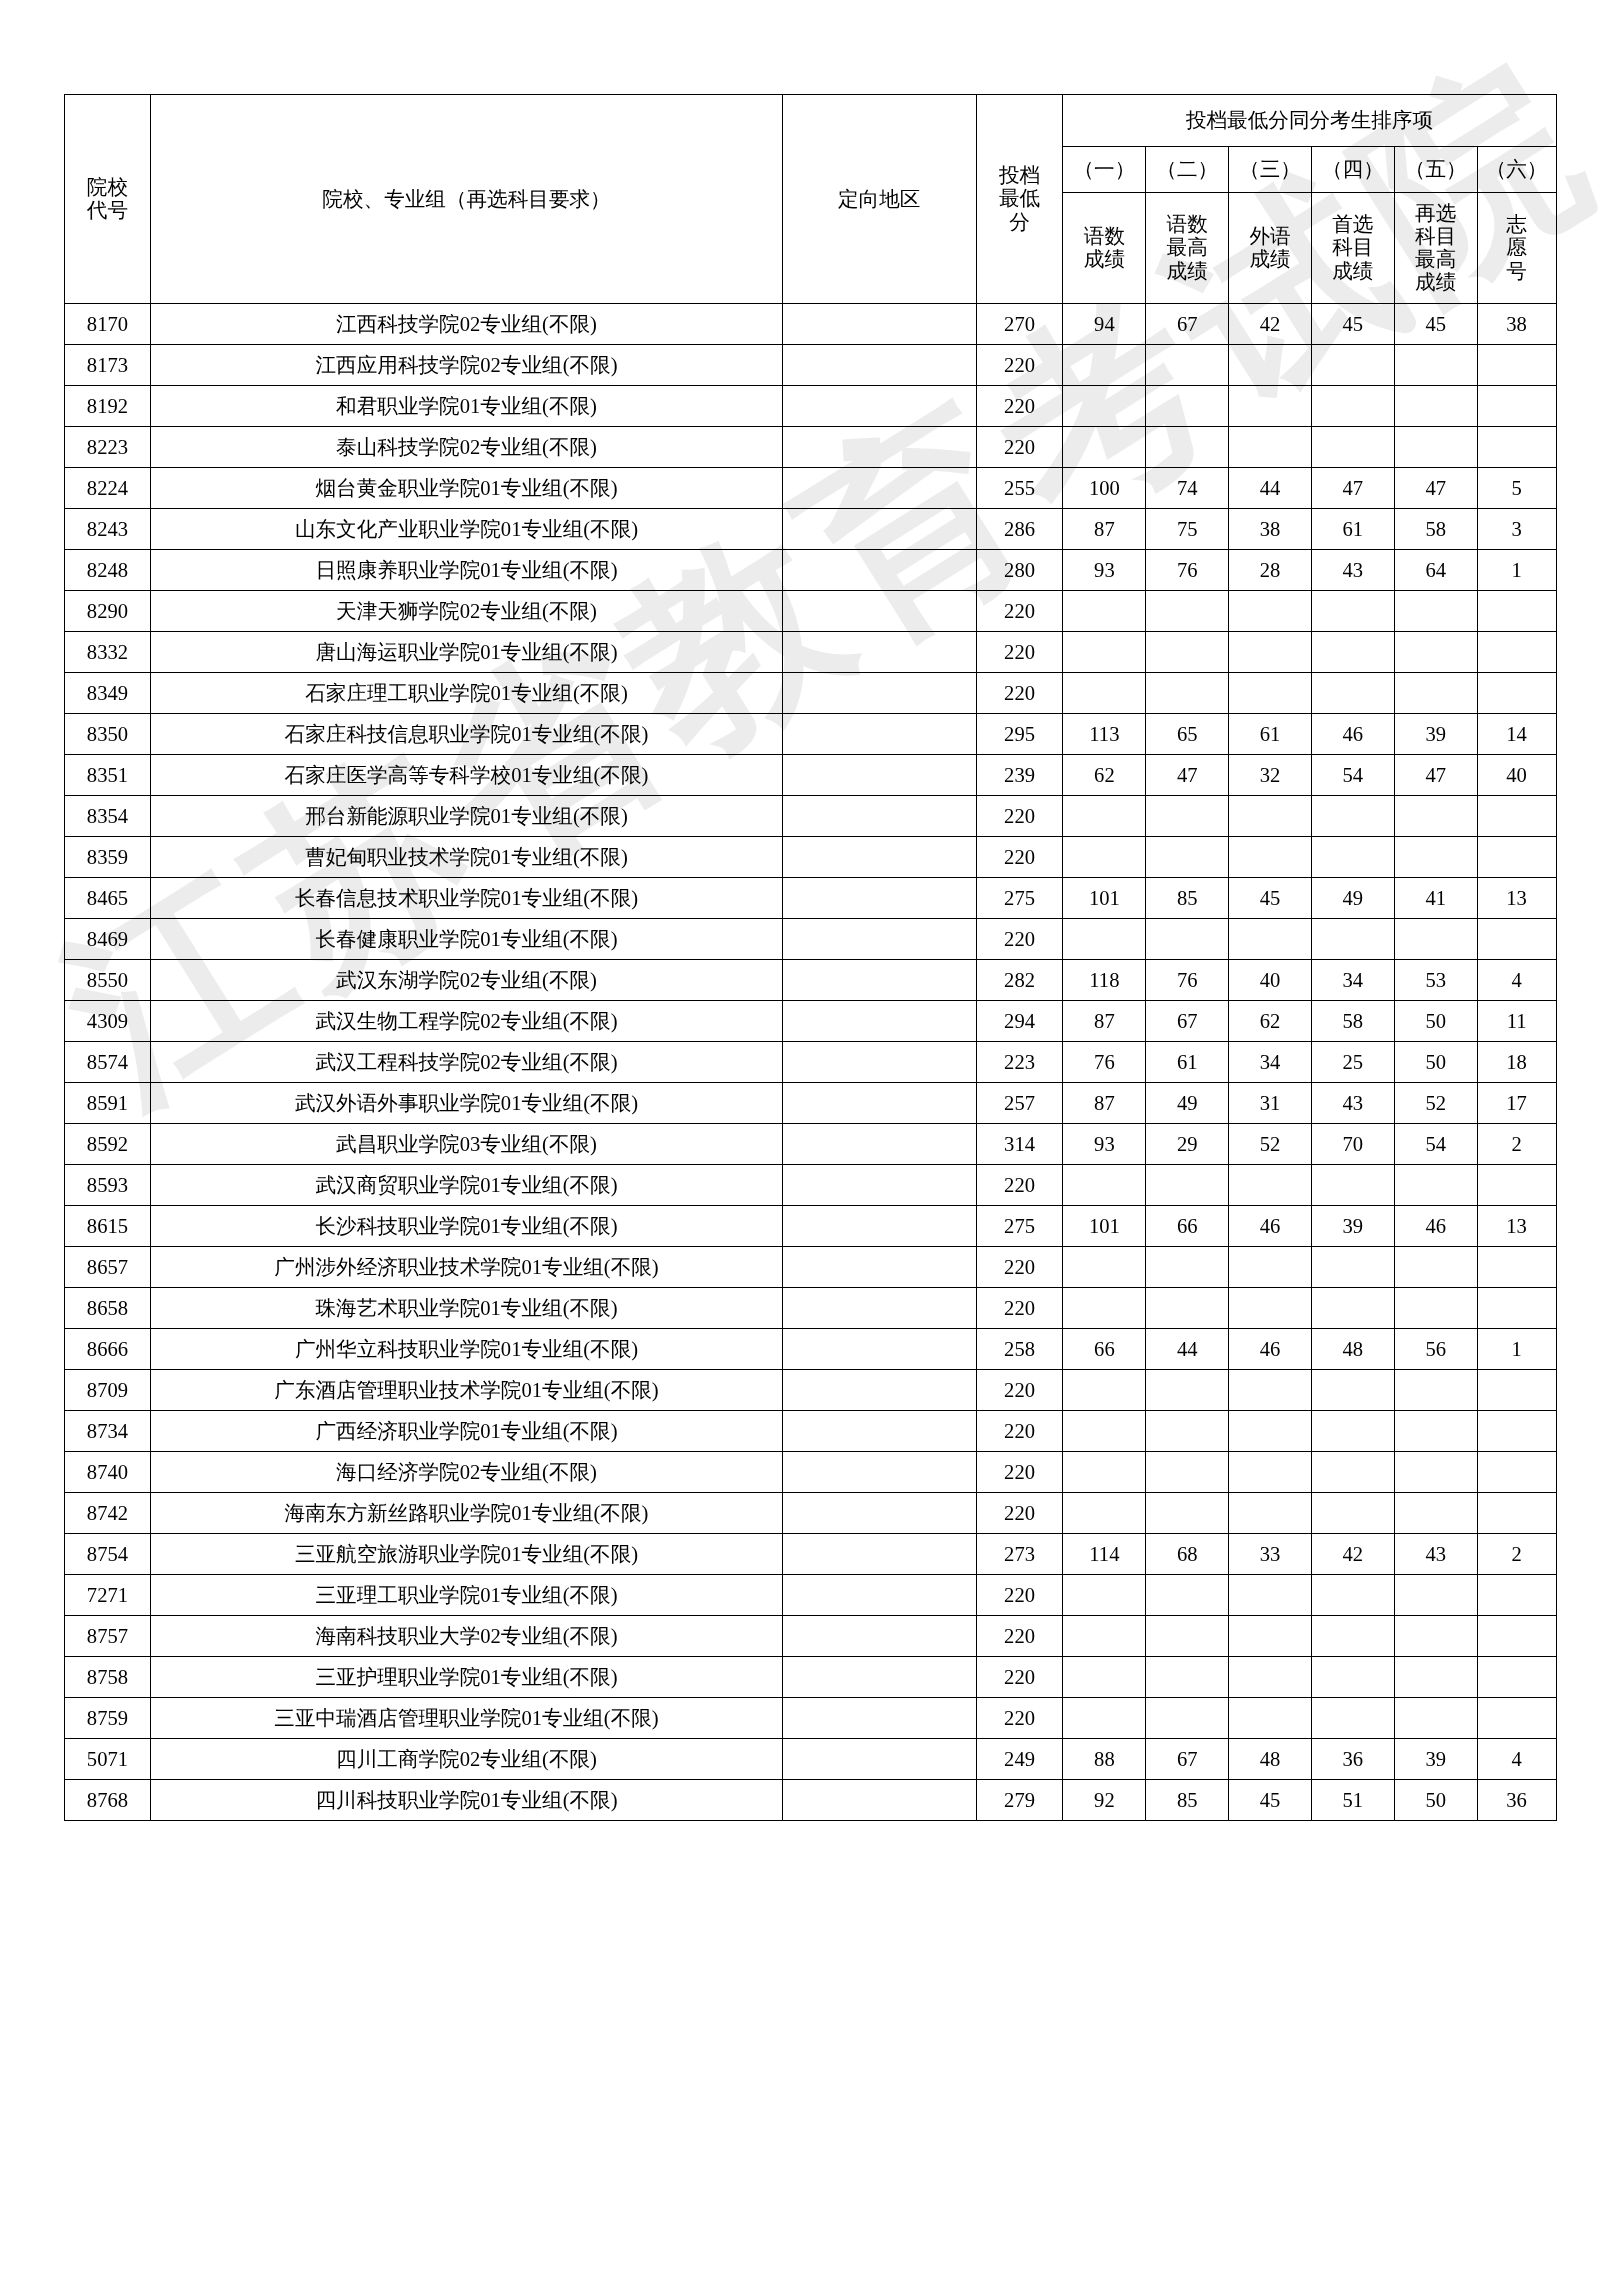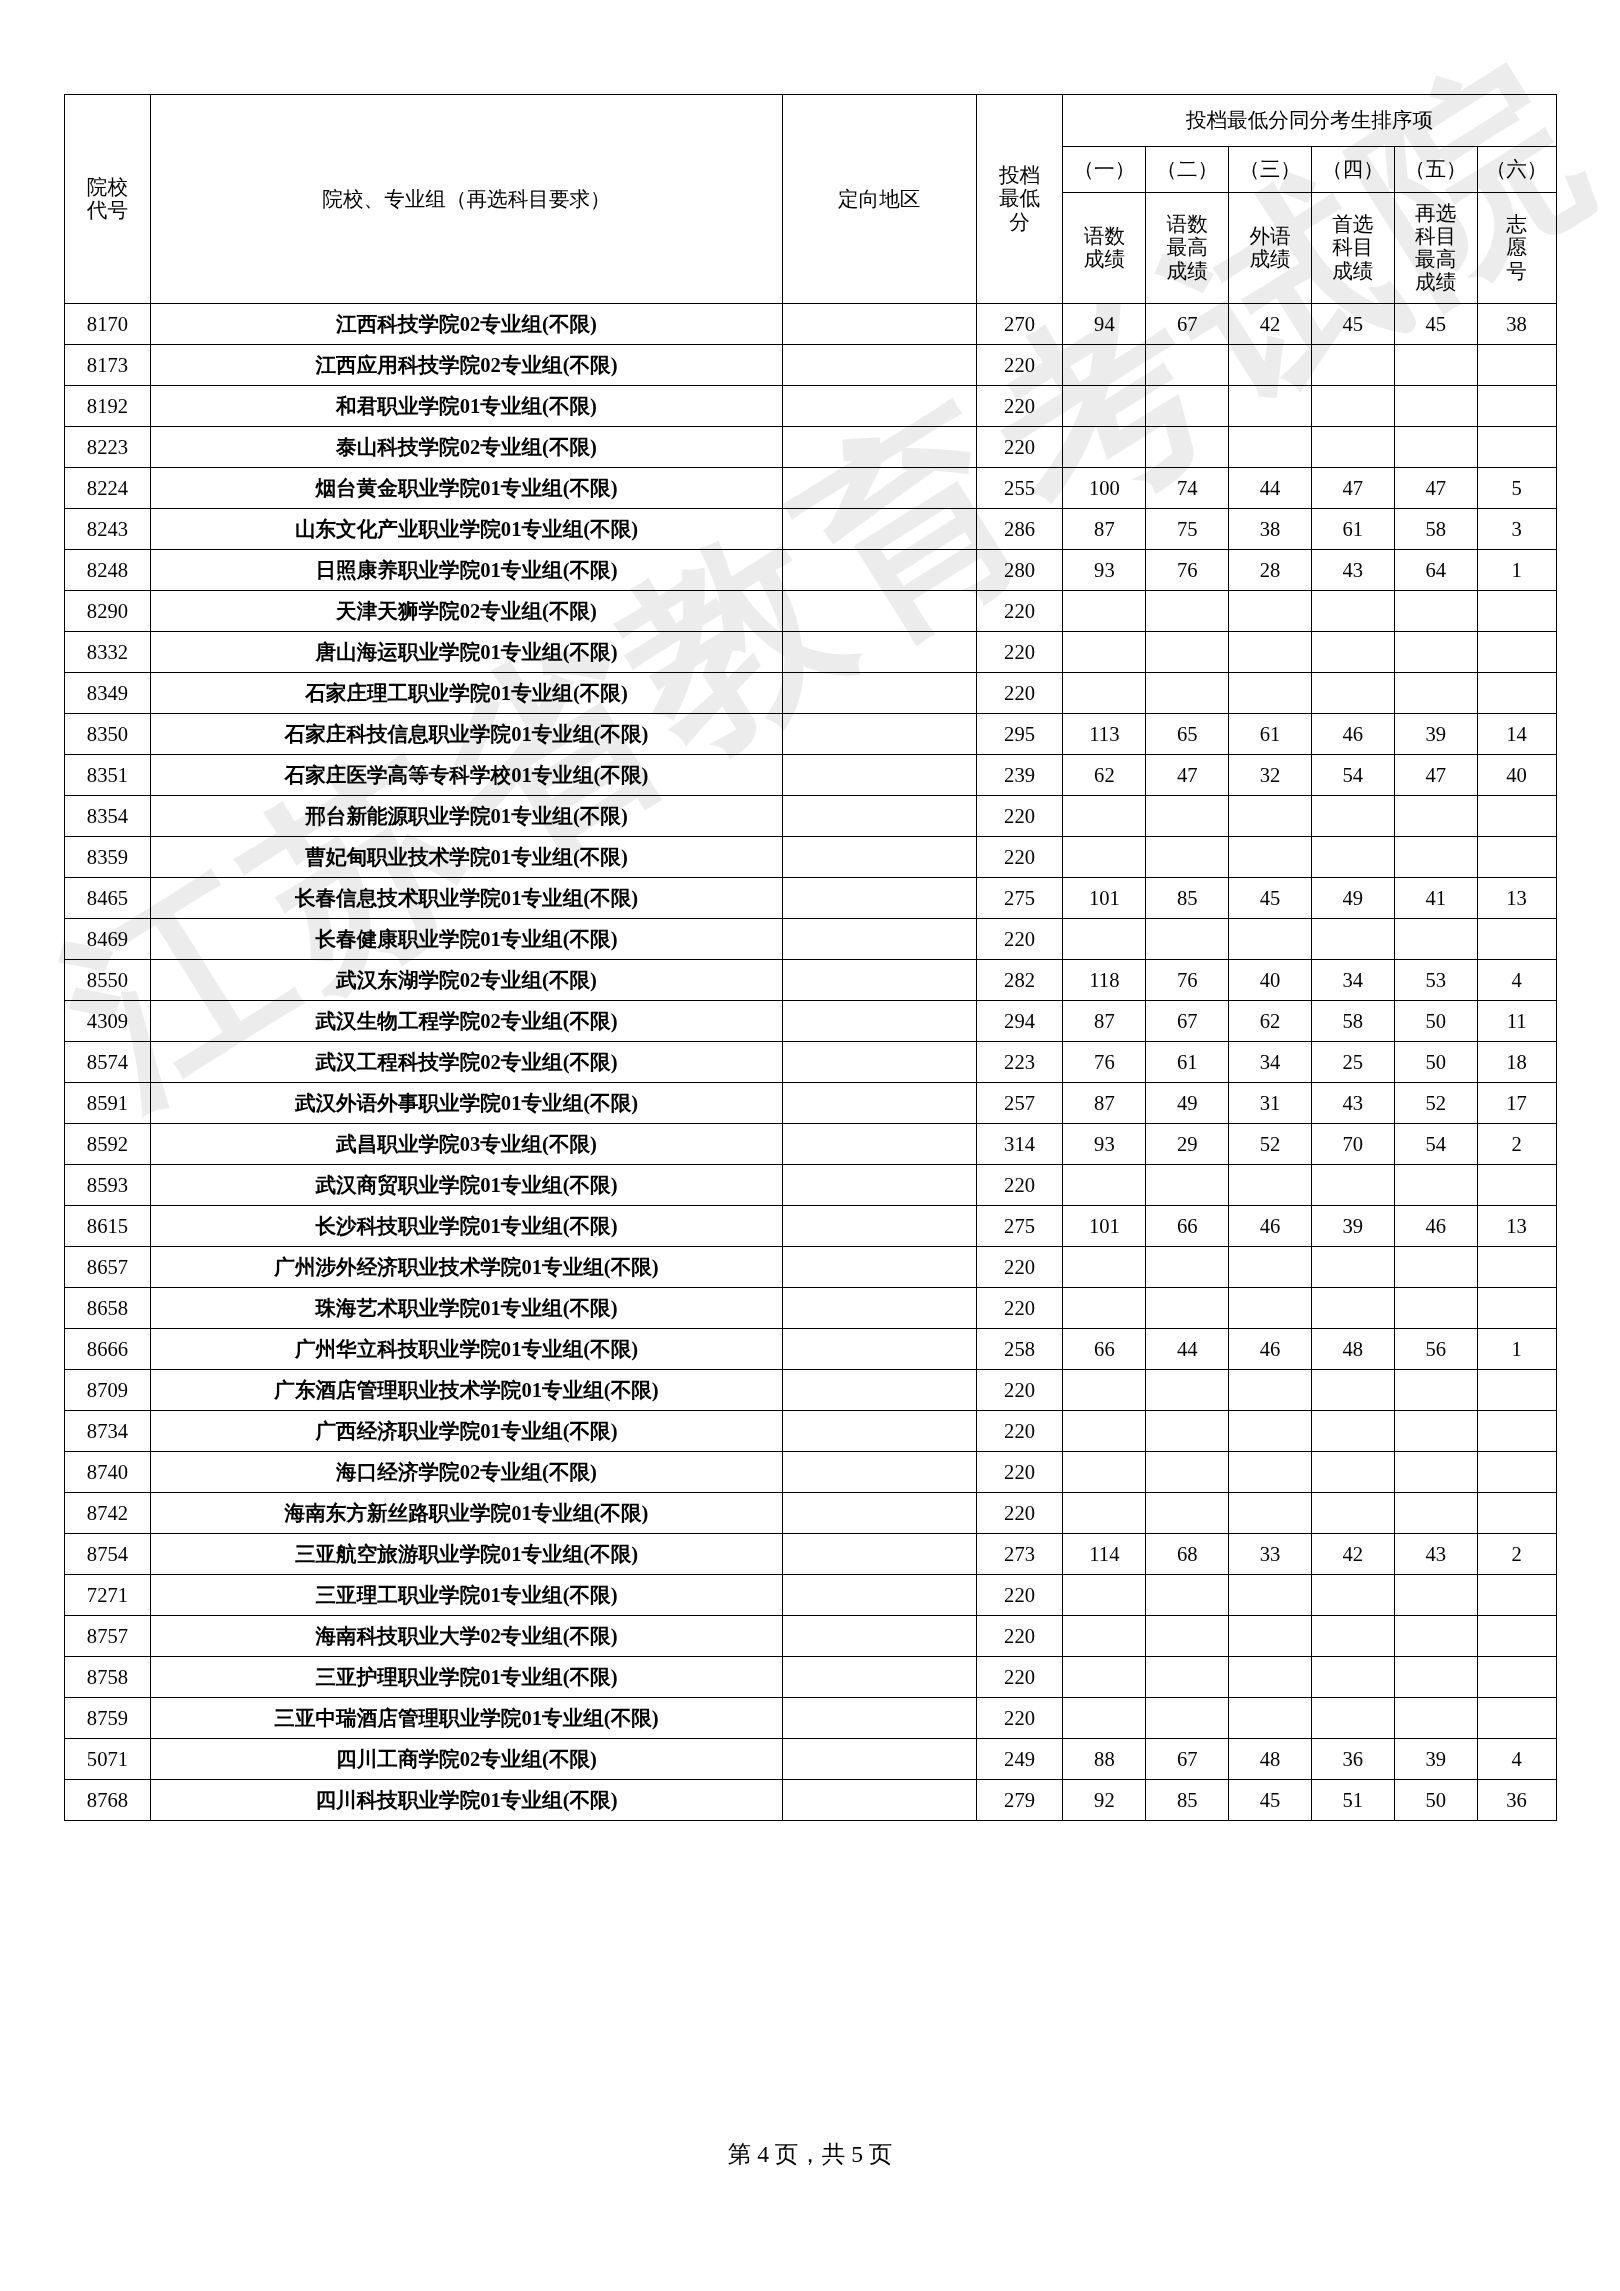--- a/index.html
+++ b/index.html
@@ -92,21 +92,20 @@
     font-size: 22.5px;
   }
   td.code {
     font-size: 21.6px;
   }
   td.name {
     text-align: left;
     padding-left: 9.8px;
     font-size: 21.6px;
     white-space: nowrap;
-    font-weight: bold;
   }
   td.num {
     font-size: 20.6px;
   }
   tbody tr { height: 41px; }
   .footer {
     position: absolute;
     left: 0;
     right: 0;
     bottom: 122px;
@@ -631,15 +630,14 @@
           <td class="num">92</td>
           <td class="num">85</td>
           <td class="num">45</td>
           <td class="num">51</td>
           <td class="num">50</td>
           <td class="num">36</td>
         </tr>
       </tbody>
   </table>
 
-  <div class="footer">第 4 页，共 5 页</div>
 </div>
 
 
 </body></html>

